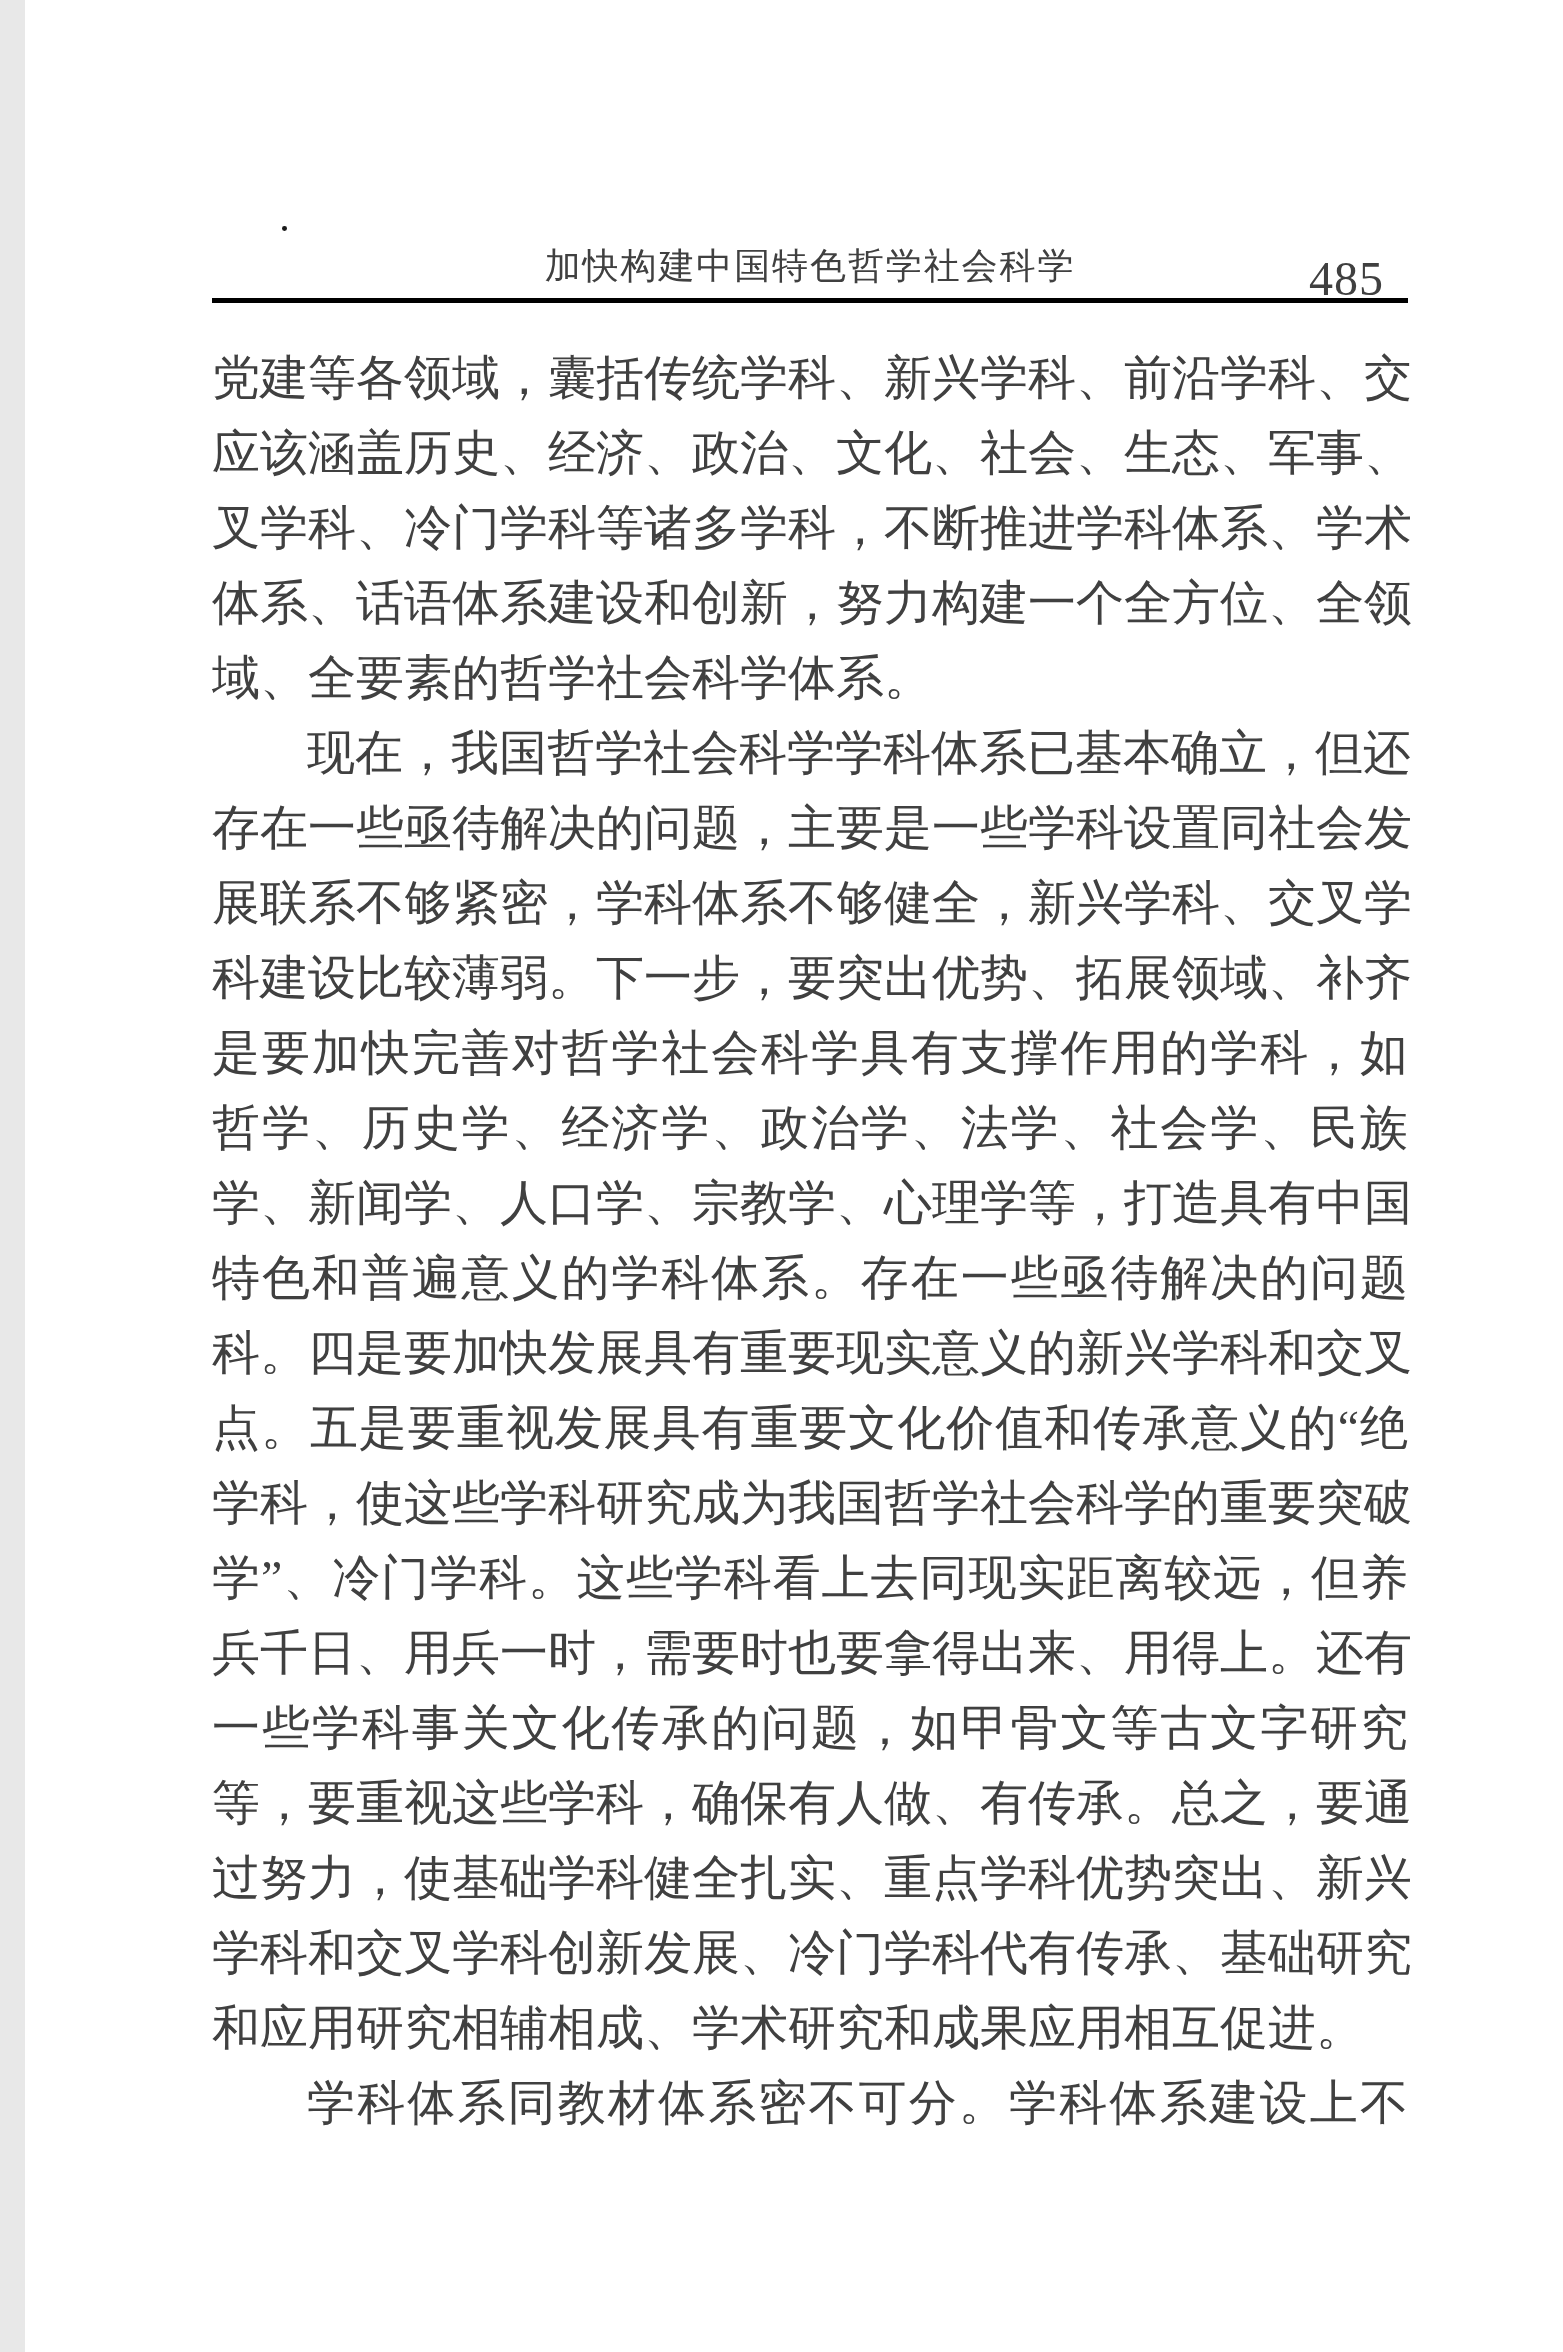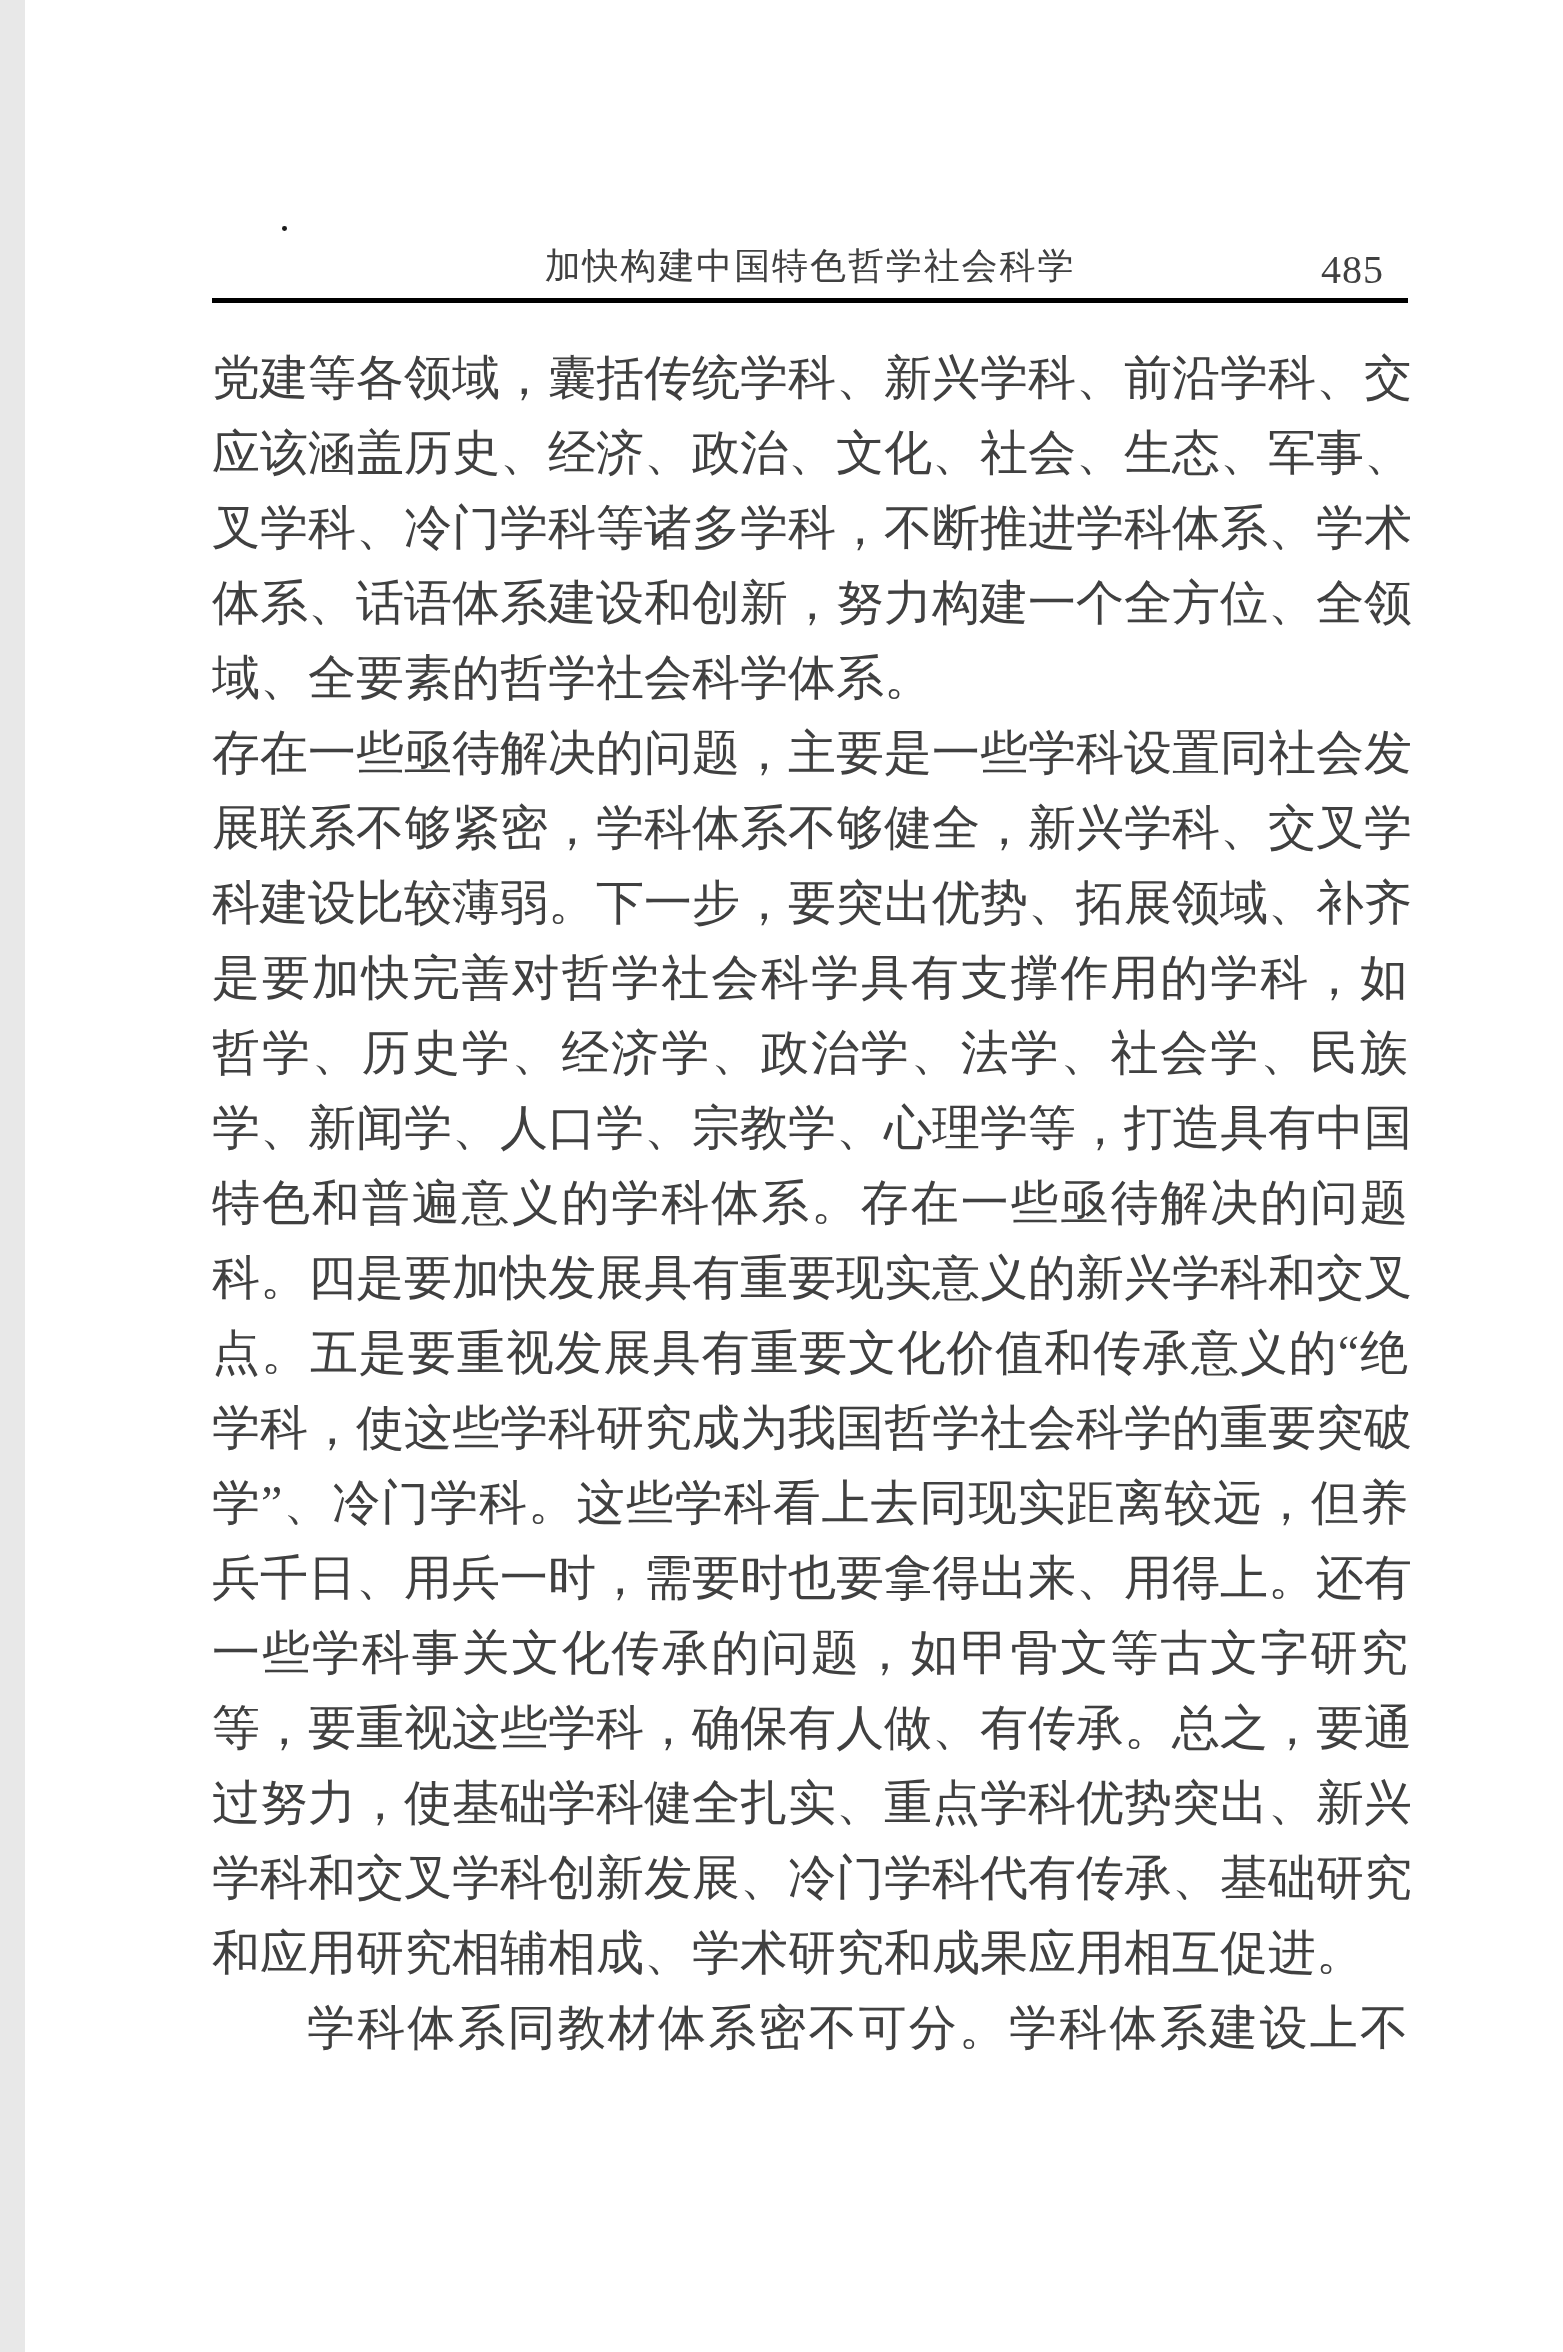--- a/index.html
+++ b/index.html
@@ -32,22 +32,22 @@
     top: 0;
     text-align: center;
     font-size: 36px;
     line-height: 53px;
     letter-spacing: 1.9px;
     white-space: nowrap;
   }
   .folio {
     position: absolute;
     right: 24px;
-    top: 3px;
-    font-size: 40px;
+    top: 12px;
+    font-size: 48px;
     line-height: 53px;
     letter-spacing: 1px;
   }
   .head-rule {
     position: absolute;
     left: 187px;
     top: 298px;
     width: 1196px;
     height: 4.8px;
     background: #000000;
@@ -101,20 +101,21 @@
   </div>
 
   <div class="head-rule"></div>
 
   <div class="body-text">
     <div class="line fill">党建等各领域，囊括传统学科、新兴学科、前沿学科、交</div>
     <div class="line fill">应该涵盖历史、经济、政治、文化、社会、生态、军事、</div>
     <div class="line fill">叉学科、冷门学科等诸多学科，不断推进学科体系、学术</div>
     <div class="line fill">体系、话语体系建设和创新，努力构建一个全方位、全领</div>
     <div class="line para-end">域、全要素的哲学社会科学体系。</div>
+    <div class="line fill indent">现在，我国哲学社会科学学科体系已基本确立，但还</div>
     <div class="line fill">存在一些亟待解决的问题，主要是一些学科设置同社会发</div>
     <div class="line fill">展联系不够紧密，学科体系不够健全，新兴学科、交叉学</div>
     <div class="line fill">科建设比较薄弱。下一步，要突出优势、拓展领域、补齐</div>
     <div class="line fill">是要加快完善对哲学社会科学具有支撑作用的学科，如</div>
     <div class="line fill">哲学、历史学、经济学、政治学、法学、社会学、民族</div>
     <div class="line fill">学、新闻学、人口学、宗教学、心理学等，打造具有中国</div>
     <div class="line fill">特色和普遍意义的学科体系。存在一些亟待解决的问题</div>
     <div class="line fill">科。四是要加快发展具有重要现实意义的新兴学科和交叉</div>
     <div class="line fill">点。五是要重视发展具有重要文化价值和传承意义的“绝</div>
     <div class="line fill">学科，使这些学科研究成为我国哲学社会科学的重要突破</div>

